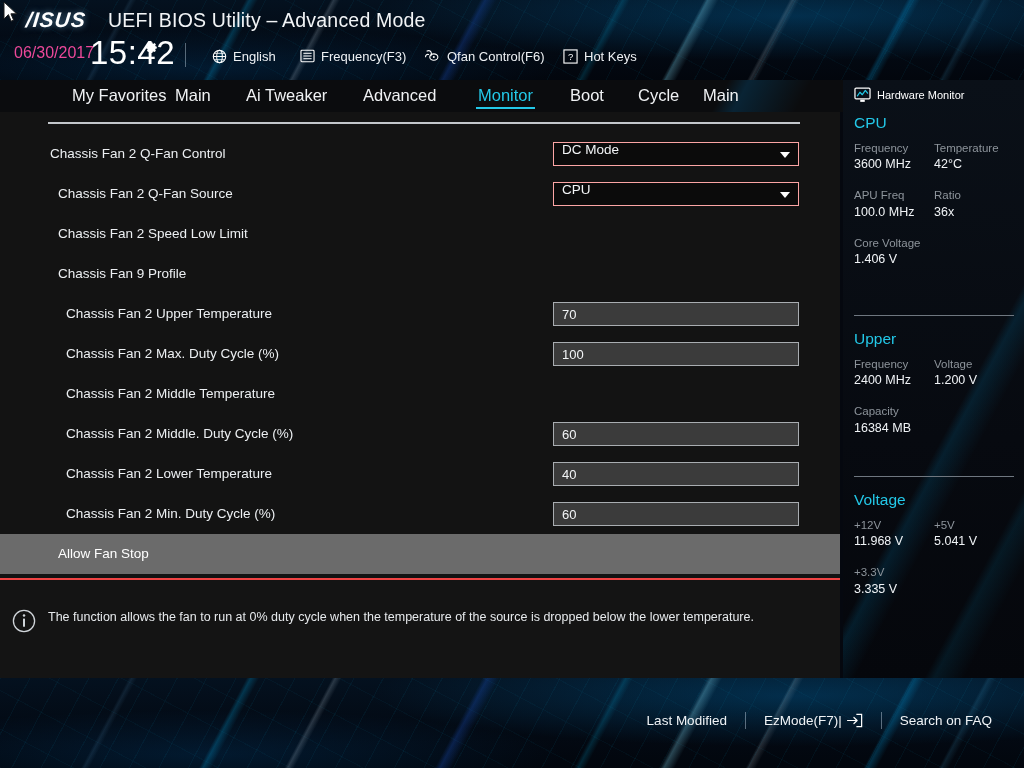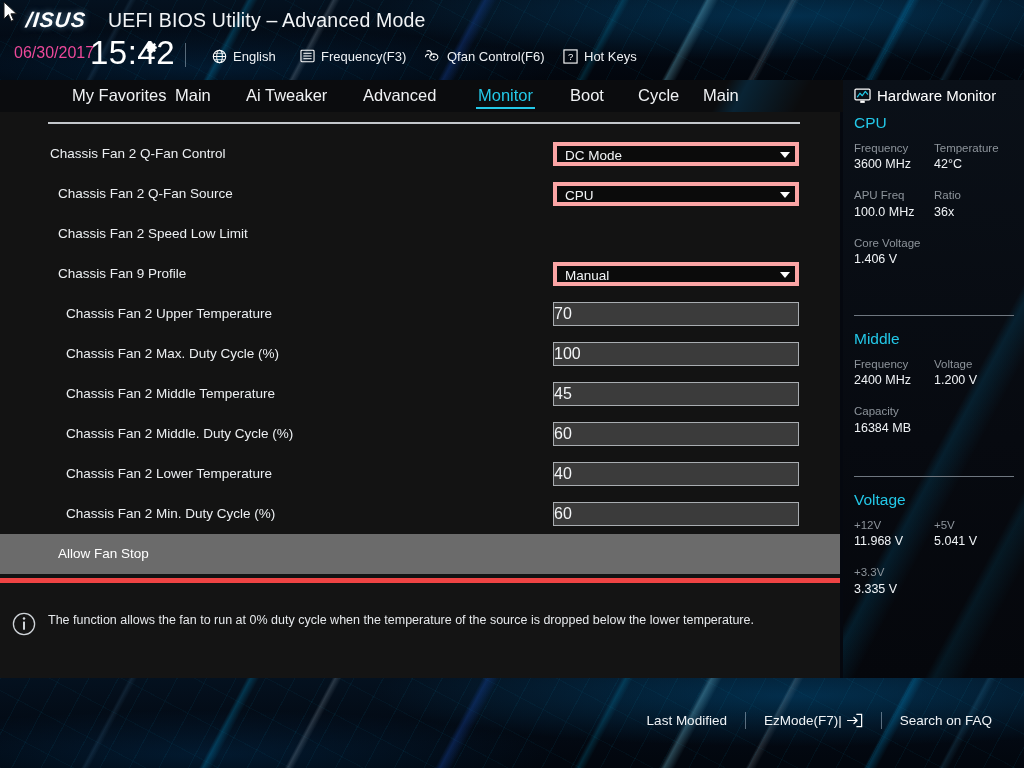--- a/index.html
+++ b/index.html
@@ -218,23 +218,23 @@
   .ctrl {
     position: absolute;
     left: 553px;
     width: 246px;
     height: 24px;
   }
 
   .dropdown {
     width: 100%; height: 100%;
     background: #0b0b0b;
-    border: 4px solid #fca5a5;
+    border: 1px solid #fca5a5;
     display: flex;
-    align-items: flex-end;
+    align-items: flex-start;
     cursor: pointer;
   }
   .dropdown.focused {
     border-color: #22c8e6;
     background: #000000;
   }
   .dropdown-value {
     font-size: 13.5px;
     color: #f3f5f7;
     margin-left: 8px;
@@ -253,41 +253,42 @@
 
   .textbox {
     width: 100%; height: 100%;
     background: #3b3b3b;
     border: 1px solid #a9adb1;
     display: flex;
     align-items: center;
     cursor: text;
   }
   .textbox-value {
-    font-size: 16px;
+    font-size: 13px;
     color: #f3f5f7;
+    margin-left: 8px;
     white-space: nowrap;
     line-height: 1;
   }
 
   
   .scroll-track {
     position: absolute;
     left: 827px; top: 0;
     width: 3px; height: 466px;
     background: transparent;
   }
 
   
   .help-area {
     position: absolute;
     left: 0; top: 466px;
     width: 840px; height: 100px;
     background: #141414;
-    border-top: 5px solid #ef4444;
+    border-top: 2px solid #ef4444;
   }
   .help-icon {
     position: absolute;
     left: 12px; top: 29px;
     width: 24px; height: 24px;
   }
   .help-text {
     position: absolute;
     left: 48px; top: 29px;
     width: 772px;
@@ -308,21 +309,21 @@
     background-color: #080b11;
     background-image:
       linear-gradient(118deg, rgba(0,0,0,0) 58%, rgba(0,140,200,.16) 60%, rgba(0,0,0,0) 66%),
       linear-gradient(118deg, rgba(0,0,0,0) 80%, rgba(0,170,230,.10) 82%, rgba(0,0,0,0) 88%),
       linear-gradient(180deg, #0a1018 0%, #070a10 60%, #05070c 100%);
   }
   .hw-title {
     position: absolute;
     left: 11px; top: 7px;
     display: flex; align-items: center; gap: 6px;
-    font-size: 15px;
+    font-size: 11px;
     color: #ffffff;
     white-space: nowrap;
   }
   .hw-section { position: absolute; left: 11px; width: 160px; }
   .hw-heading {
     font-size: 15.5px;
     color: #23c8e8;
     margin-bottom: 9px;
     line-height: 1;
   }
@@ -483,50 +484,39 @@
                 <span class="dropdown-value">CPU</span>
                 <span class="caret"></span>
               </div>
             </div>
           </div>
           <div class="srow indent-1">
             <div class="srow-label">Chassis Fan 2 Speed Low Limit</div>
           </div>
           <div class="srow indent-1">
             <div class="srow-label">Chassis Fan 9 Profile</div>
-            <div class="ctrl">
-              <div class="dropdown">
-                <span class="dropdown-value">Manual</span>
-                <span class="caret"></span>
-              </div>
-            </div>
           </div>
           <div class="srow indent-2">
             <div class="srow-label">Chassis Fan 2 Upper Temperature</div>
             <div class="ctrl">
               <div class="textbox">
                 <span class="textbox-value">70</span>
               </div>
             </div>
           </div>
           <div class="srow indent-2">
             <div class="srow-label">Chassis Fan 2 Max. Duty Cycle (%)</div>
             <div class="ctrl">
               <div class="textbox">
                 <span class="textbox-value">100</span>
               </div>
             </div>
           </div>
           <div class="srow indent-2">
             <div class="srow-label">Chassis Fan 2 Middle Temperature</div>
-            <div class="ctrl">
-              <div class="textbox">
-                <span class="textbox-value">45</span>
-              </div>
-            </div>
           </div>
           <div class="srow indent-2">
             <div class="srow-label">Chassis Fan 2 Middle. Duty Cycle (%)</div>
             <div class="ctrl">
               <div class="textbox">
                 <span class="textbox-value">60</span>
               </div>
             </div>
           </div>
           <div class="srow indent-2">
@@ -597,21 +587,21 @@
               <div class="hw-key">Ratio</div>
               <div class="hw-val">36x</div>
             </div>
             <div class="hw-pair full">
               <div class="hw-key">Core Voltage</div>
               <div class="hw-val">1.406 V</div>
             </div>
           </div>
         </div>
         <div class="hw-section" style="top: 251px;">
-          <div class="hw-heading">Middle</div>
+          <div class="hw-heading">Upper</div>
           <div class="hw-grid">
             <div class="hw-pair">
               <div class="hw-key">Frequency</div>
               <div class="hw-val">2400 MHz</div>
             </div>
             <div class="hw-pair">
               <div class="hw-key">Voltage</div>
               <div class="hw-val">1.200 V</div>
             </div>
             <div class="hw-pair full">

